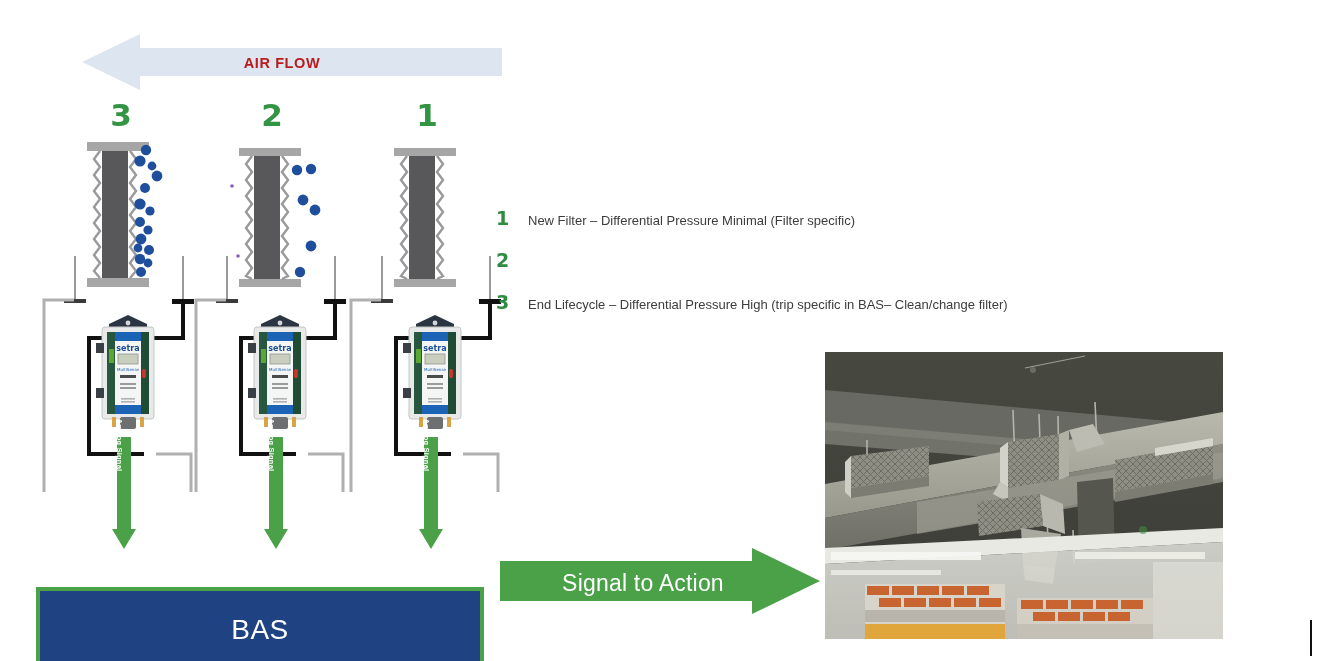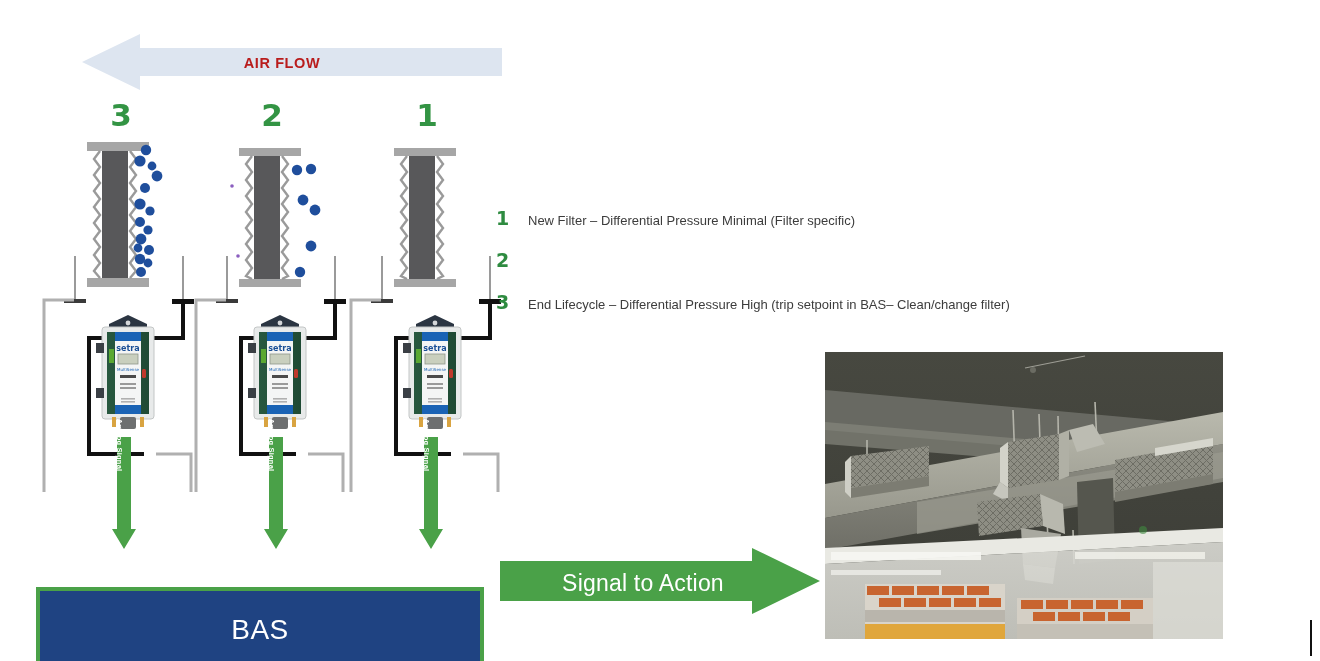--- a/index.html
+++ b/index.html
@@ -428,21 +428,21 @@
   <div class="abs" id="legend">
     <div class="legend-row">
       <span class="legend-num">1</span>
       <span class="legend-text">New Filter – Differential Pressure Minimal (Filter specific)</span>
     </div>
     <div class="legend-row">
       <span class="legend-num">2</span>
     </div>
     <div class="legend-row">
       <span class="legend-num">3</span>
-      <span class="legend-text">End Lifecycle – Differential Pressure High (trip setpoint in BAS– Clean/change filter)</span>
+      <span class="legend-text">End Lifecycle – Differential Pressure High (trip specific in BAS– Clean/change filter)</span>
     </div>
   </div>
 
   <div class="abs" id="duct-photo">
     <svg width="398" height="287" viewBox="0 0 398 287">
       <defs>
         <linearGradient id="ceil" x1="0" y1="0" x2="0" y2="1">
           <stop offset="0" stop-color="#474840"></stop>
             <stop offset="1" stop-color="#3b3c36"></stop>
         </linearGradient>

